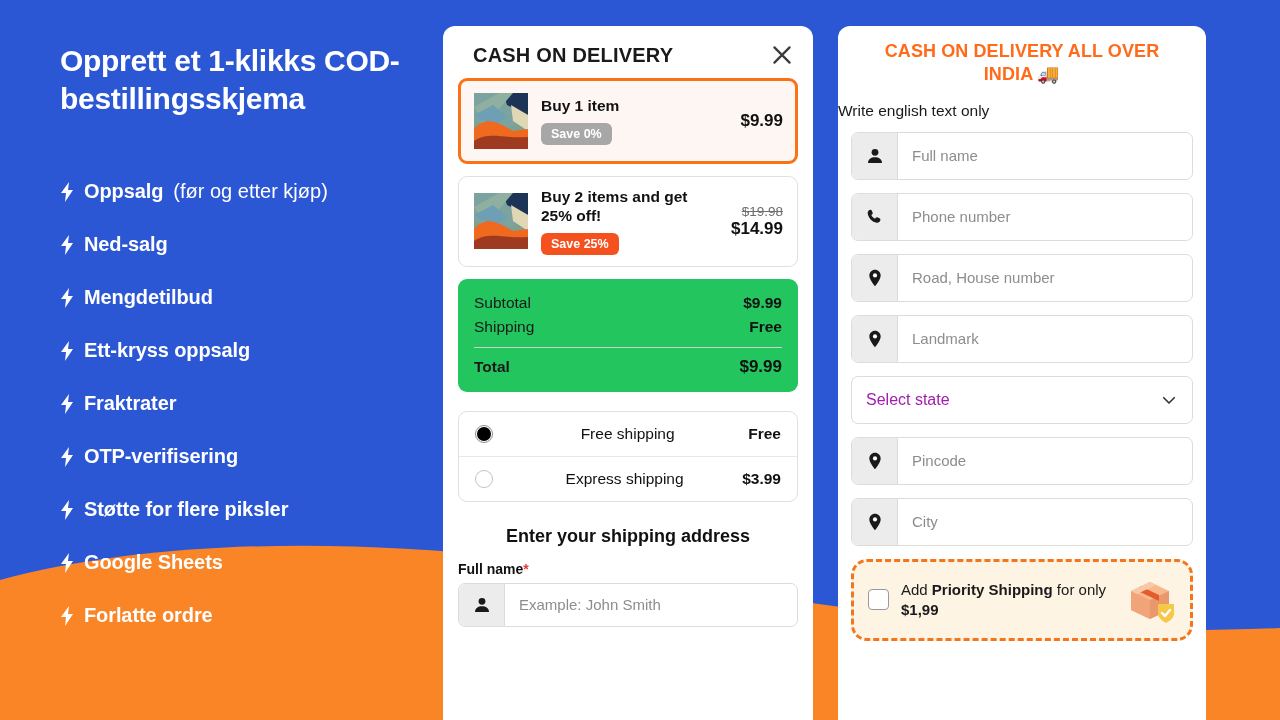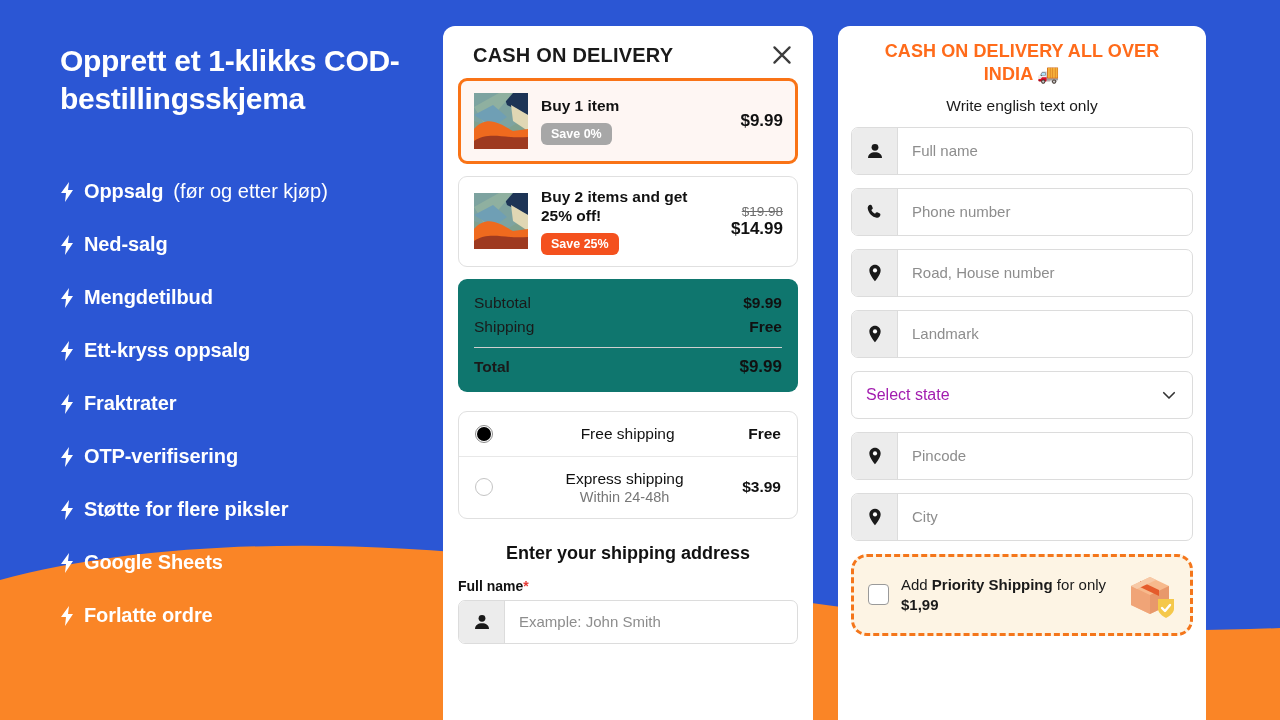--- a/index.html
+++ b/index.html
@@ -65,21 +65,21 @@
     padding: 4px 10px; border-radius: 6px;
     font-size: 12.5px; font-weight: bold; color: #fff;
   }
   .badge.gray { background: #A7A7A7; }
   .badge.orange { background: #F4511E; }
   .offer-price { text-align: right; flex: 0 0 auto; padding-left: 4px; }
   .price-strike { font-size: 13.5px; color: #6e6e6e; text-decoration: line-through; display: block; }
   .price-main { font-size: 17px; font-weight: bold; color: #111; display: block; }
 
   .summary {
-    margin: 5px 15px 0 15px; background: #0f766e;
+    margin: 5px 15px 0 15px; background: #22c55e;
     border-radius: 9px; padding: 12px 16px 12px 16px;
   }
   .sum-row { display: flex; justify-content: space-between; align-items: center; padding: 3px 0; }
   .sum-k { font-size: 15.5px; color: #1a1a1a; }
   .sum-v { font-size: 15.5px; color: #111; font-weight: bold; }
   .sum-div { height: 1px; background: #cfcfcf; margin: 8px 0 6px 0; }
   .sum-row.total .sum-k { font-weight: bold; }
   .sum-row.total .sum-v { font-size: 17px; }
 
   .ship-opts {
@@ -121,21 +121,21 @@
     flex: 1 1 auto; display: flex; align-items: center;
     padding-left: 14px; font-size: 15px; color: #8d8d8d;
   }
   .cp-field { margin: 0 15px; }
 
   
   .rp-title {
     text-align: center; color: #FF6B1A; font-size: 18px; font-weight: bold;
     line-height: 1.3; padding: 14px 22px 0 22px; letter-spacing: .1px;
   }
-  .rp-sub { text-align: center; font-size: 15.5px; color: #1a1a1a; margin-top: 10px; }
+  .rp-sub { text-align: left; font-size: 15.5px; color: #1a1a1a; margin-top: 15px; }
   .rp-fields { padding: 12px 13px 0 13px; }
   .rp-fields .inputbox { margin-bottom: 13px; height: 48px; }
   .selectbox {
     display: flex; align-items: center; justify-content: space-between;
     border: 1px solid #dcdcdc; border-radius: 7px; height: 48px;
     padding: 0 14px; background: #fff; margin-bottom: 13px; cursor: pointer;
   }
   .selectbox .sv { font-size: 16px; color: #a21caf; }
 
   .prio {
@@ -307,21 +307,20 @@
         <span class="radio on"></span>
         <span class="ship-mid">
           <span class="ship-name">Free shipping</span>
         </span>
         <span class="ship-price">Free</span>
       </div>
       <div class="ship-row">
         <span class="radio"></span>
         <span class="ship-mid">
           <span class="ship-name">Express shipping</span>
-          <div class="ship-sub">Within 24-48h</div>
         </span>
         <span class="ship-price">$3.99</span>
       </div>
     </div>
 
     <div class="addr-title">Enter your shipping address</div>
 
     <div class="field-label">
       <span>Full name</span><span class="req">*</span>
     </div>

